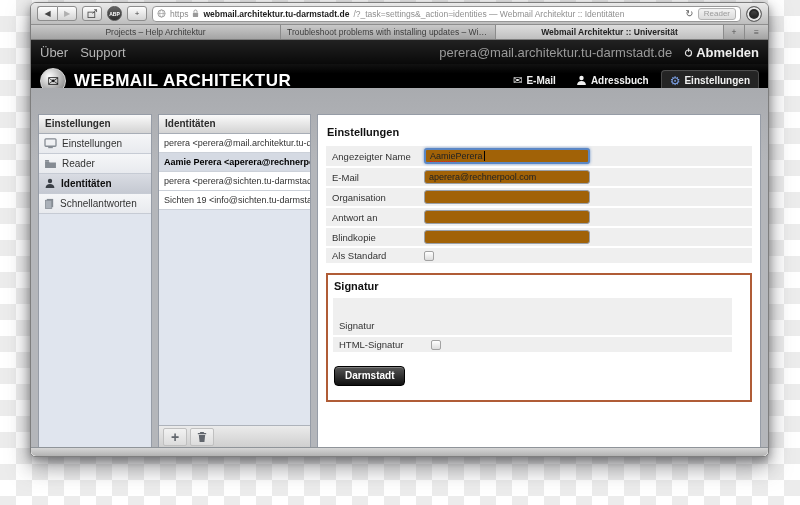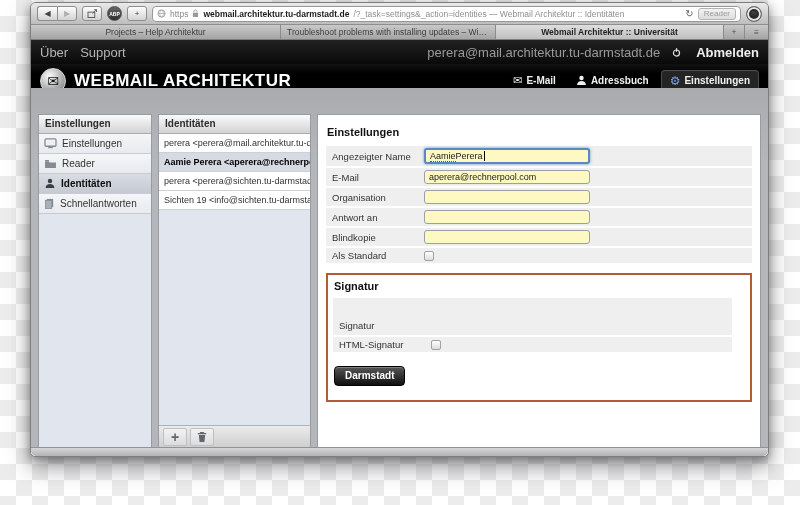--- a/index.html
+++ b/index.html
@@ -77,21 +77,21 @@
   .tab-new,.tab-list{flex:none; width:20px; display:flex; align-items:center; justify-content:center; color:#555}
   .tab-list{border-left:1px solid #8b8b8b; width:24px}
   
   .appheader{height:48px; flex:none; background:linear-gradient(#3e3e3e,#000 70%); color:#ccc}
   .toprow{
     height:15px; display:flex; align-items:center; gap:12px; padding:12px 9px;
     font-size:13px; background:rgba(0,0,0,.45); color:#b5b5b5;
   }
   .toprow .spacer{flex:1}
   .account{color:#9a9a9a}
-  .logout{display:flex; align-items:center; gap:15px; color:#eee; font-weight:bold}
+  .logout{display:flex; align-items:center; gap:3px; color:#eee; font-weight:bold}
   .mainrow{height:33px; display:flex; align-items:center; padding:0 9px; gap:8px}
   .logo{
     width:26px; height:26px; border-radius:50%;
     background:radial-gradient(circle at 35% 30%,#fdfdfd,#9a9a9a 70%,#5c5c5c);
     border:1px solid #d9d9d9; display:flex; align-items:center; justify-content:center;
     color:#111; font-size:14px;
   }
   .brand{font-size:17px; font-weight:bold; color:#fff; letter-spacing:.5px; text-shadow:0 1px 2px #000}
   .appnav{margin-left:auto; display:flex; align-items:center; gap:4px; font-size:10px; font-weight:bold; color:#f0f0f0}
   .navitem{display:flex; align-items:center; gap:4px; padding:4px 8px; border-radius:4px}
@@ -136,21 +136,21 @@
     border:1px solid #c0c0c0; border-radius:2px}
   
   .formbody{flex:1; padding:8px 8px 0 8px; overflow:hidden; font-size:9.5px}
   .sechead{font-size:11px; font-weight:bold; color:#111; margin:3px 0 8px 1px}
   .frow{
     min-height:17px; display:flex; align-items:center; background:#efefef;
     margin-bottom:2px; padding:2px 6px;
   }
   .frow .lbl{width:92px; flex:none; color:#333}
   .tinput{
-    width:166px; height:14px; border:1px solid #9aa0a8; border-radius:3px; background:#fef9c3;
+    width:166px; height:14px; border:1px solid #9aa0a8; border-radius:3px; background:#a16207;
     font-size:9px; color:#222; padding:0 4px; font-family:"Liberation Sans",sans-serif;
   }
   .tinput.focus{
     border:2px solid #5b87c5; box-shadow:0 0 3px rgba(91,135,197,.9);
     display:flex; align-items:center; height:16px;
   }
   .missp{border-bottom:1px dotted #d22; padding-bottom:0}
   .caret{display:inline-block; width:1px; height:10px; background:#000; margin-left:1px}
   .cbox{width:10px; height:10px; border:1px solid #a2a2a2; border-radius:2px;
     background:linear-gradient(#fff,#ddd)}

